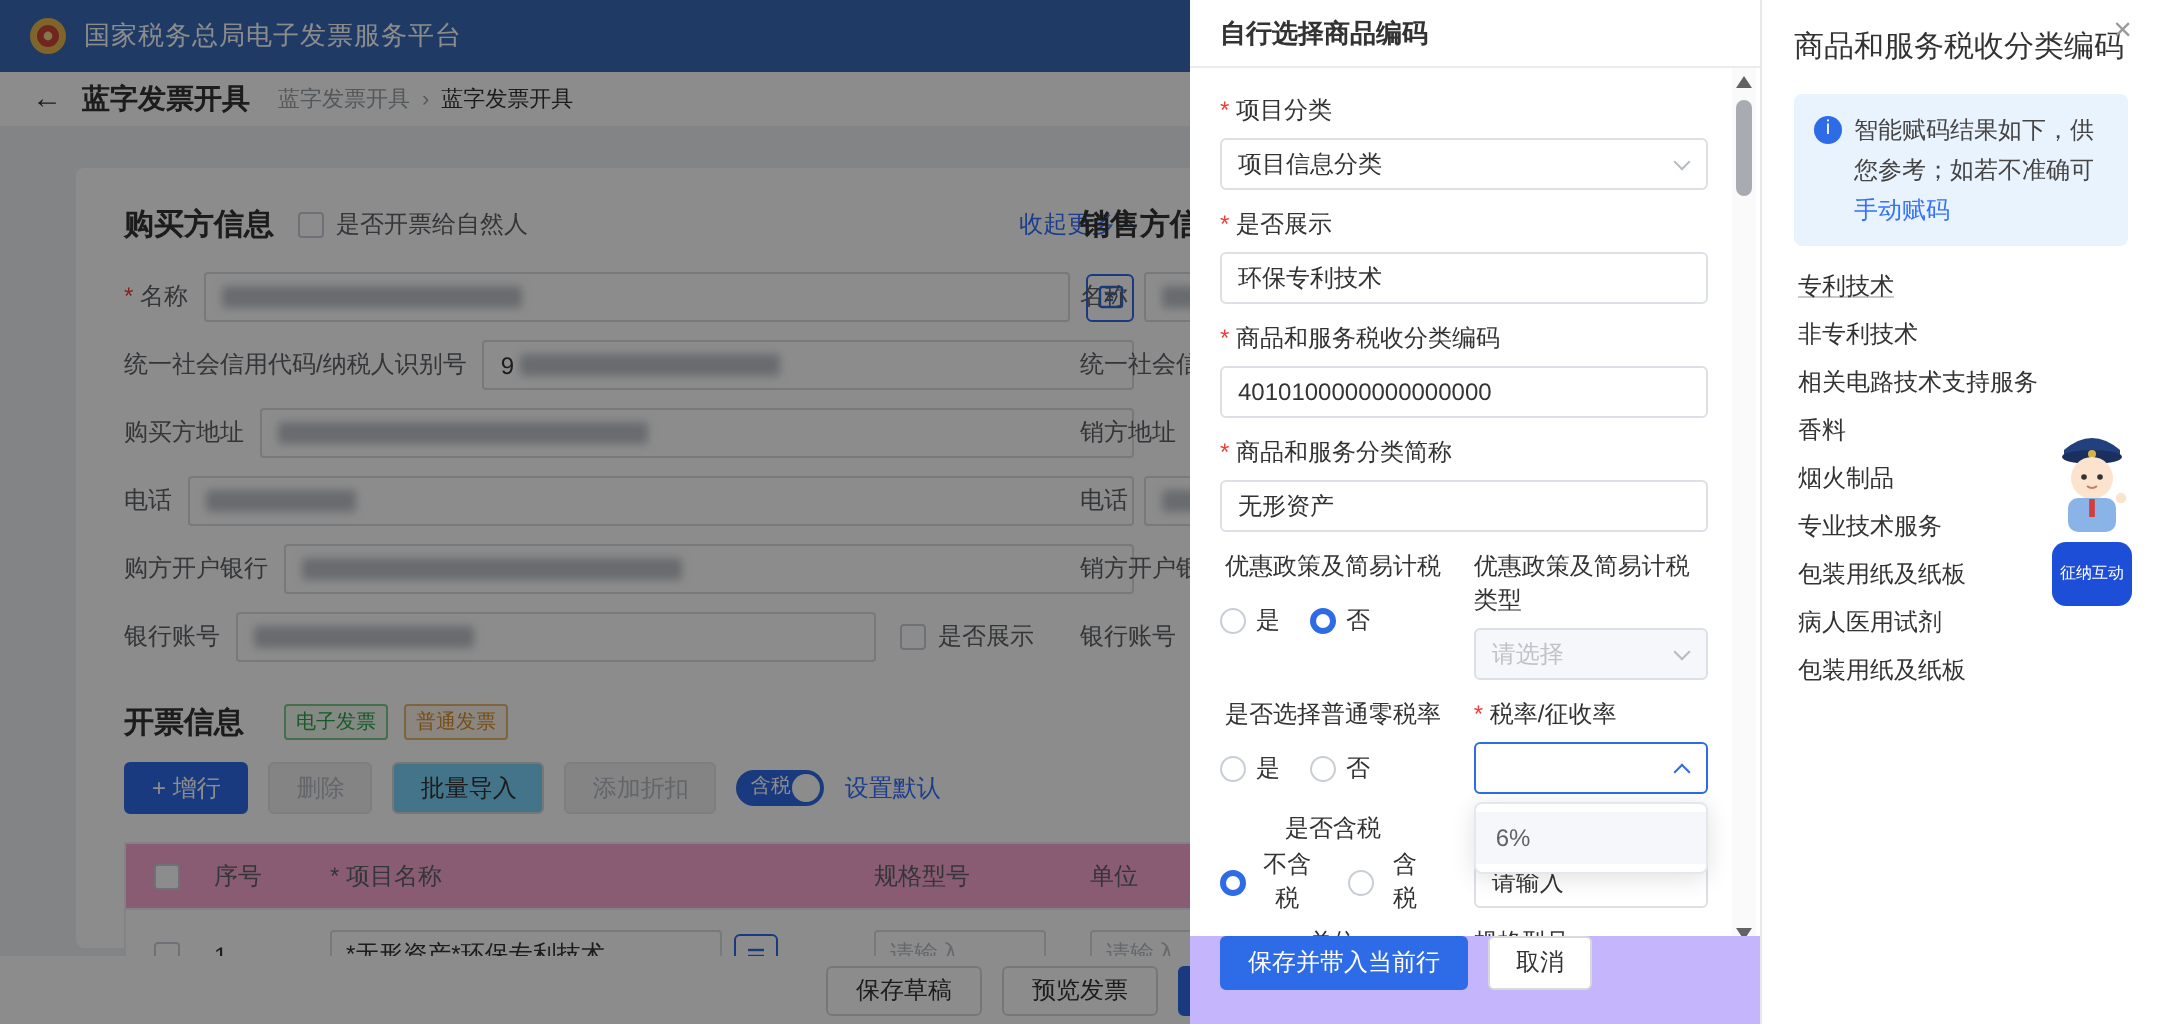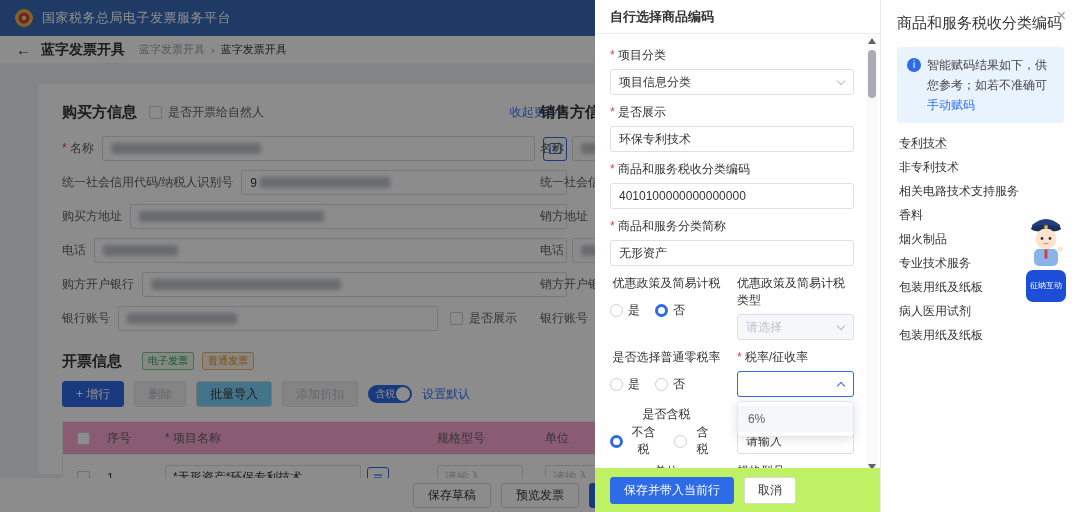--- a/index.html
+++ b/index.html
@@ -84,21 +84,21 @@
   .minput.open { border-color:#2e6be6; }
   .dual { display:flex; }
   .dcol { width:52%; padding-right:14px; flex:none;text-align:center; }
   .dcol2 { flex:1; position:relative; }
   .rrow { display:flex; align-items:center; gap:5px; height:26px; font-size:12px; color:#333; }
   .rd { width:13px; height:13px; border:1px solid #c9ced6; border-radius:50%; background:#fff; flex:none; cursor:pointer; }
   .rd.on { border:3.5px solid #2e6be6; }
   .rlbl { margin-right:10px; cursor:pointer; }
   .dd { position:absolute; top:calc(100% + 4px); left:0; right:0; background:#fff; border:1px solid #e4e7ed; border-radius:4px; box-shadow:0 2px 12px rgba(0,0,0,.12); z-index:30; padding:4px 0; }
   .dd-opt { height:26px; display:flex; align-items:center; padding:0 10px; font-size:12px; color:#606266; background:#f5f7fa; cursor:pointer; }
-  .m-foot { height:44px; display:flex; align-items:center; gap:10px; padding-left:15px; flex:none; background:#bef264; z-index:25; }
+  .m-foot { height:44px; display:flex; gap:10px; padding-left:15px; flex:none; background:#c4b5fd; z-index:25; }
   .mbtn { height:27px; padding:0 13px; font-size:12px; border-radius:3px; border:1px solid #d9d9d9; background:#fff; color:#333; display:inline-flex; align-items:center; cursor:pointer; }
   .mbtn.primary { background:#2e6be6; border-color:#2e6be6; color:#fff; }
 
   
   .sb { position:absolute; top:34px; right:2px; bottom:38px; width:12px; background:#fafafa; z-index:20; }
   .sb-up, .sb-down { position:absolute; left:2px; width:0; height:0; border-left:4px solid transparent; border-right:4px solid transparent; cursor:pointer; }
   .sb-up { top:4px; border-bottom:6px solid #606266; }
   .sb-down { bottom:4px; border-top:6px solid #606266; }
   .sb-thumb { position:absolute; top:16px; left:2px; width:8px; height:48px; background:#a8abb2; border-radius:4px; cursor:pointer; }
 

